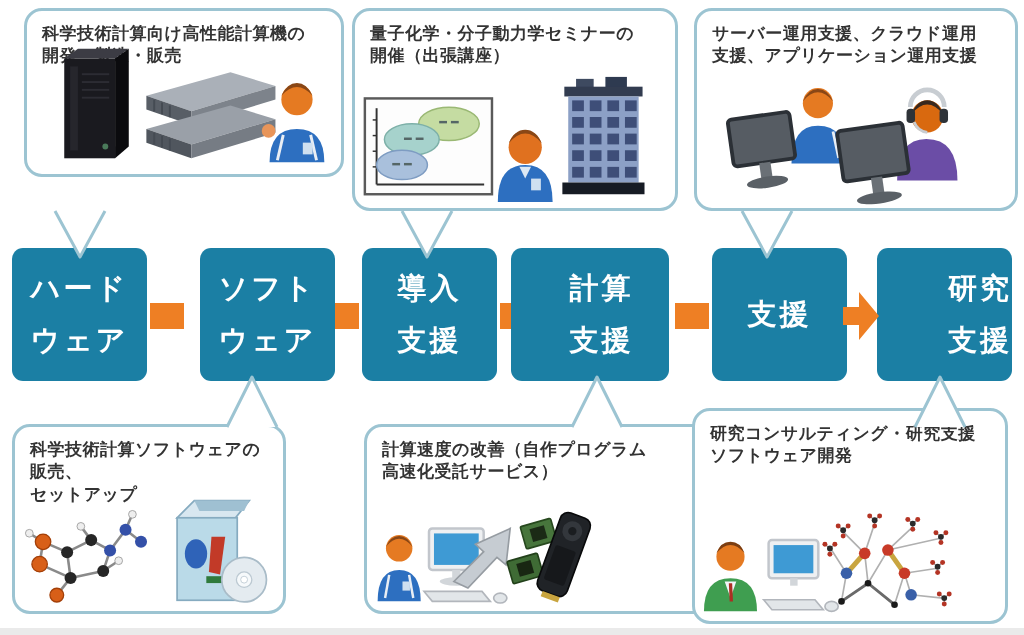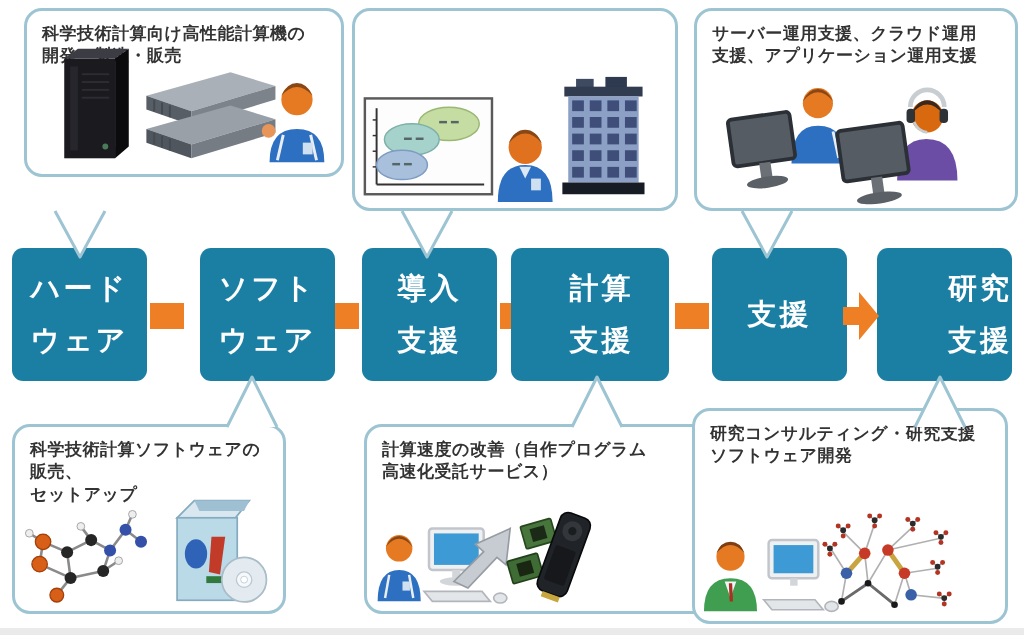--- a/index.html
+++ b/index.html
@@ -83,20 +83,22 @@
         <g stroke="#e9eef4" stroke-width="3">
           <line x1="258" y1="98" x2="252" y2="124"></line>
             <line x1="286" y1="98" x2="292" y2="124"></line>
         </g>
         <rect x="278" y="106" width="10" height="12" fill="#cfe0f0"></rect>
       </g>
     </svg>
   </div>
 
   <div class="callout top-row" style="left:352px; top:8px; width:326px; height:203px;">
+    <p class="callout-text">量子化学・分子動力学セミナーの
+開催（出張講座）</p>
     <svg class="illus" viewBox="0 0 310 135">
       <g>
         <rect x="6" y="26" width="130" height="98" fill="#fdfdfd" stroke="#5a5a5a" stroke-width="2.5"></rect>
         <line x1="18" y1="36" x2="18" y2="114" stroke="#333" stroke-width="2"></line>
         <line x1="18" y1="114" x2="128" y2="114" stroke="#333" stroke-width="2"></line>
         <g stroke="#333" stroke-width="1.5">
           <line x1="14" y1="48" x2="18" y2="48"></line>
             <line x1="14" y1="64" x2="18" y2="64"></line>
           <line x1="14" y1="80" x2="18" y2="80"></line>
             <line x1="14" y1="96" x2="18" y2="96"></line>

